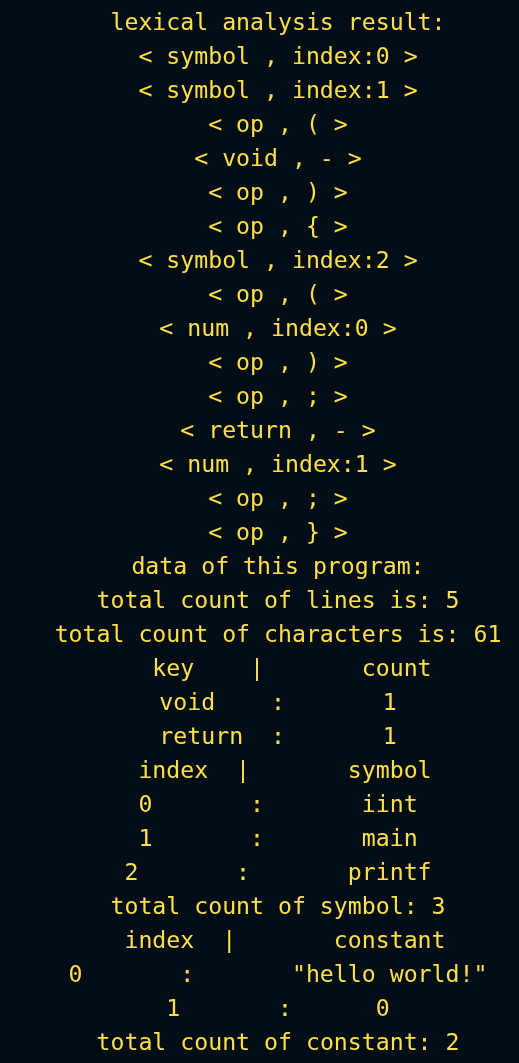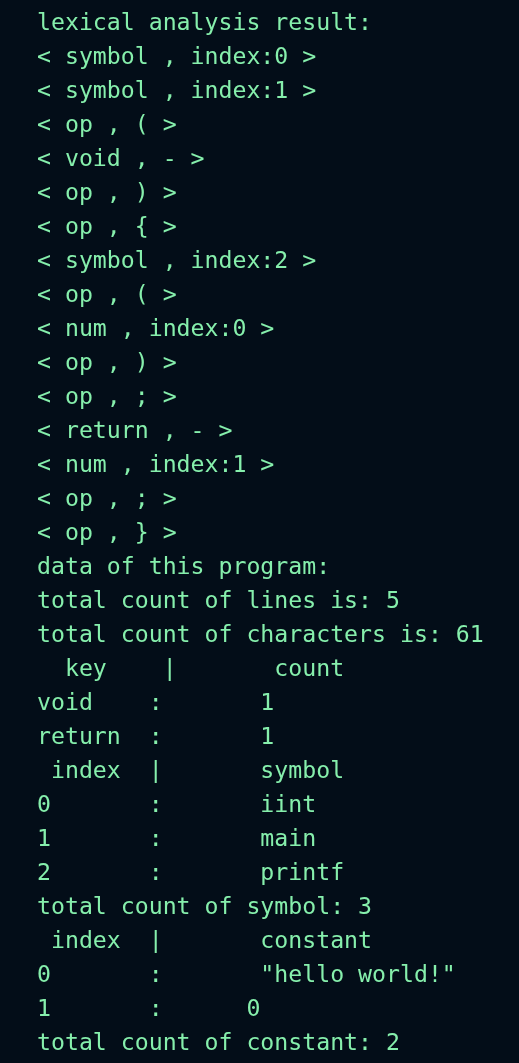--- a/index.html
+++ b/index.html
@@ -33,21 +33,22 @@
     letter-spacing: 0px;
     color: #2b7cf0;
     white-space: pre;
     font-weight: 400;
     -webkit-font-smoothing: antialiased;
   }
   .line {
     display: block;
     height: 34px;
     white-space: pre;
-    color: #86efac;
+    color: #fde047;
+    text-align: center;
   }
 </style>
 </head>
 <body>
 
 <div id="terminal">
   <pre id="console-output"><span class="line">lexical analysis result:</span><span class="line">&lt; symbol , index:0 &gt;</span><span class="line">&lt; symbol , index:1 &gt;</span><span class="line">&lt; op , ( &gt;</span><span class="line">&lt; void , - &gt;</span><span class="line">&lt; op , ) &gt;</span><span class="line">&lt; op , { &gt;</span><span class="line">&lt; symbol , index:2 &gt;</span><span class="line">&lt; op , ( &gt;</span><span class="line">&lt; num , index:0 &gt;</span><span class="line">&lt; op , ) &gt;</span><span class="line">&lt; op , ; &gt;</span><span class="line">&lt; return , - &gt;</span><span class="line">&lt; num , index:1 &gt;</span><span class="line">&lt; op , ; &gt;</span><span class="line">&lt; op , } &gt;</span><span class="line">data of this program:</span><span class="line">total count of lines is: 5</span><span class="line">total count of characters is: 61</span><span class="line">  key    |       count</span><span class="line">void    :       1</span><span class="line">return  :       1</span><span class="line"> index  |       symbol</span><span class="line">0       :       iint</span><span class="line">1       :       main</span><span class="line">2       :       printf</span><span class="line">total count of symbol: 3</span><span class="line"> index  |       constant</span><span class="line">0       :       "hello world!"</span><span class="line">1       :      0</span><span class="line">total count of constant: 2</span></pre>
 </div>
 
 </body></html>

